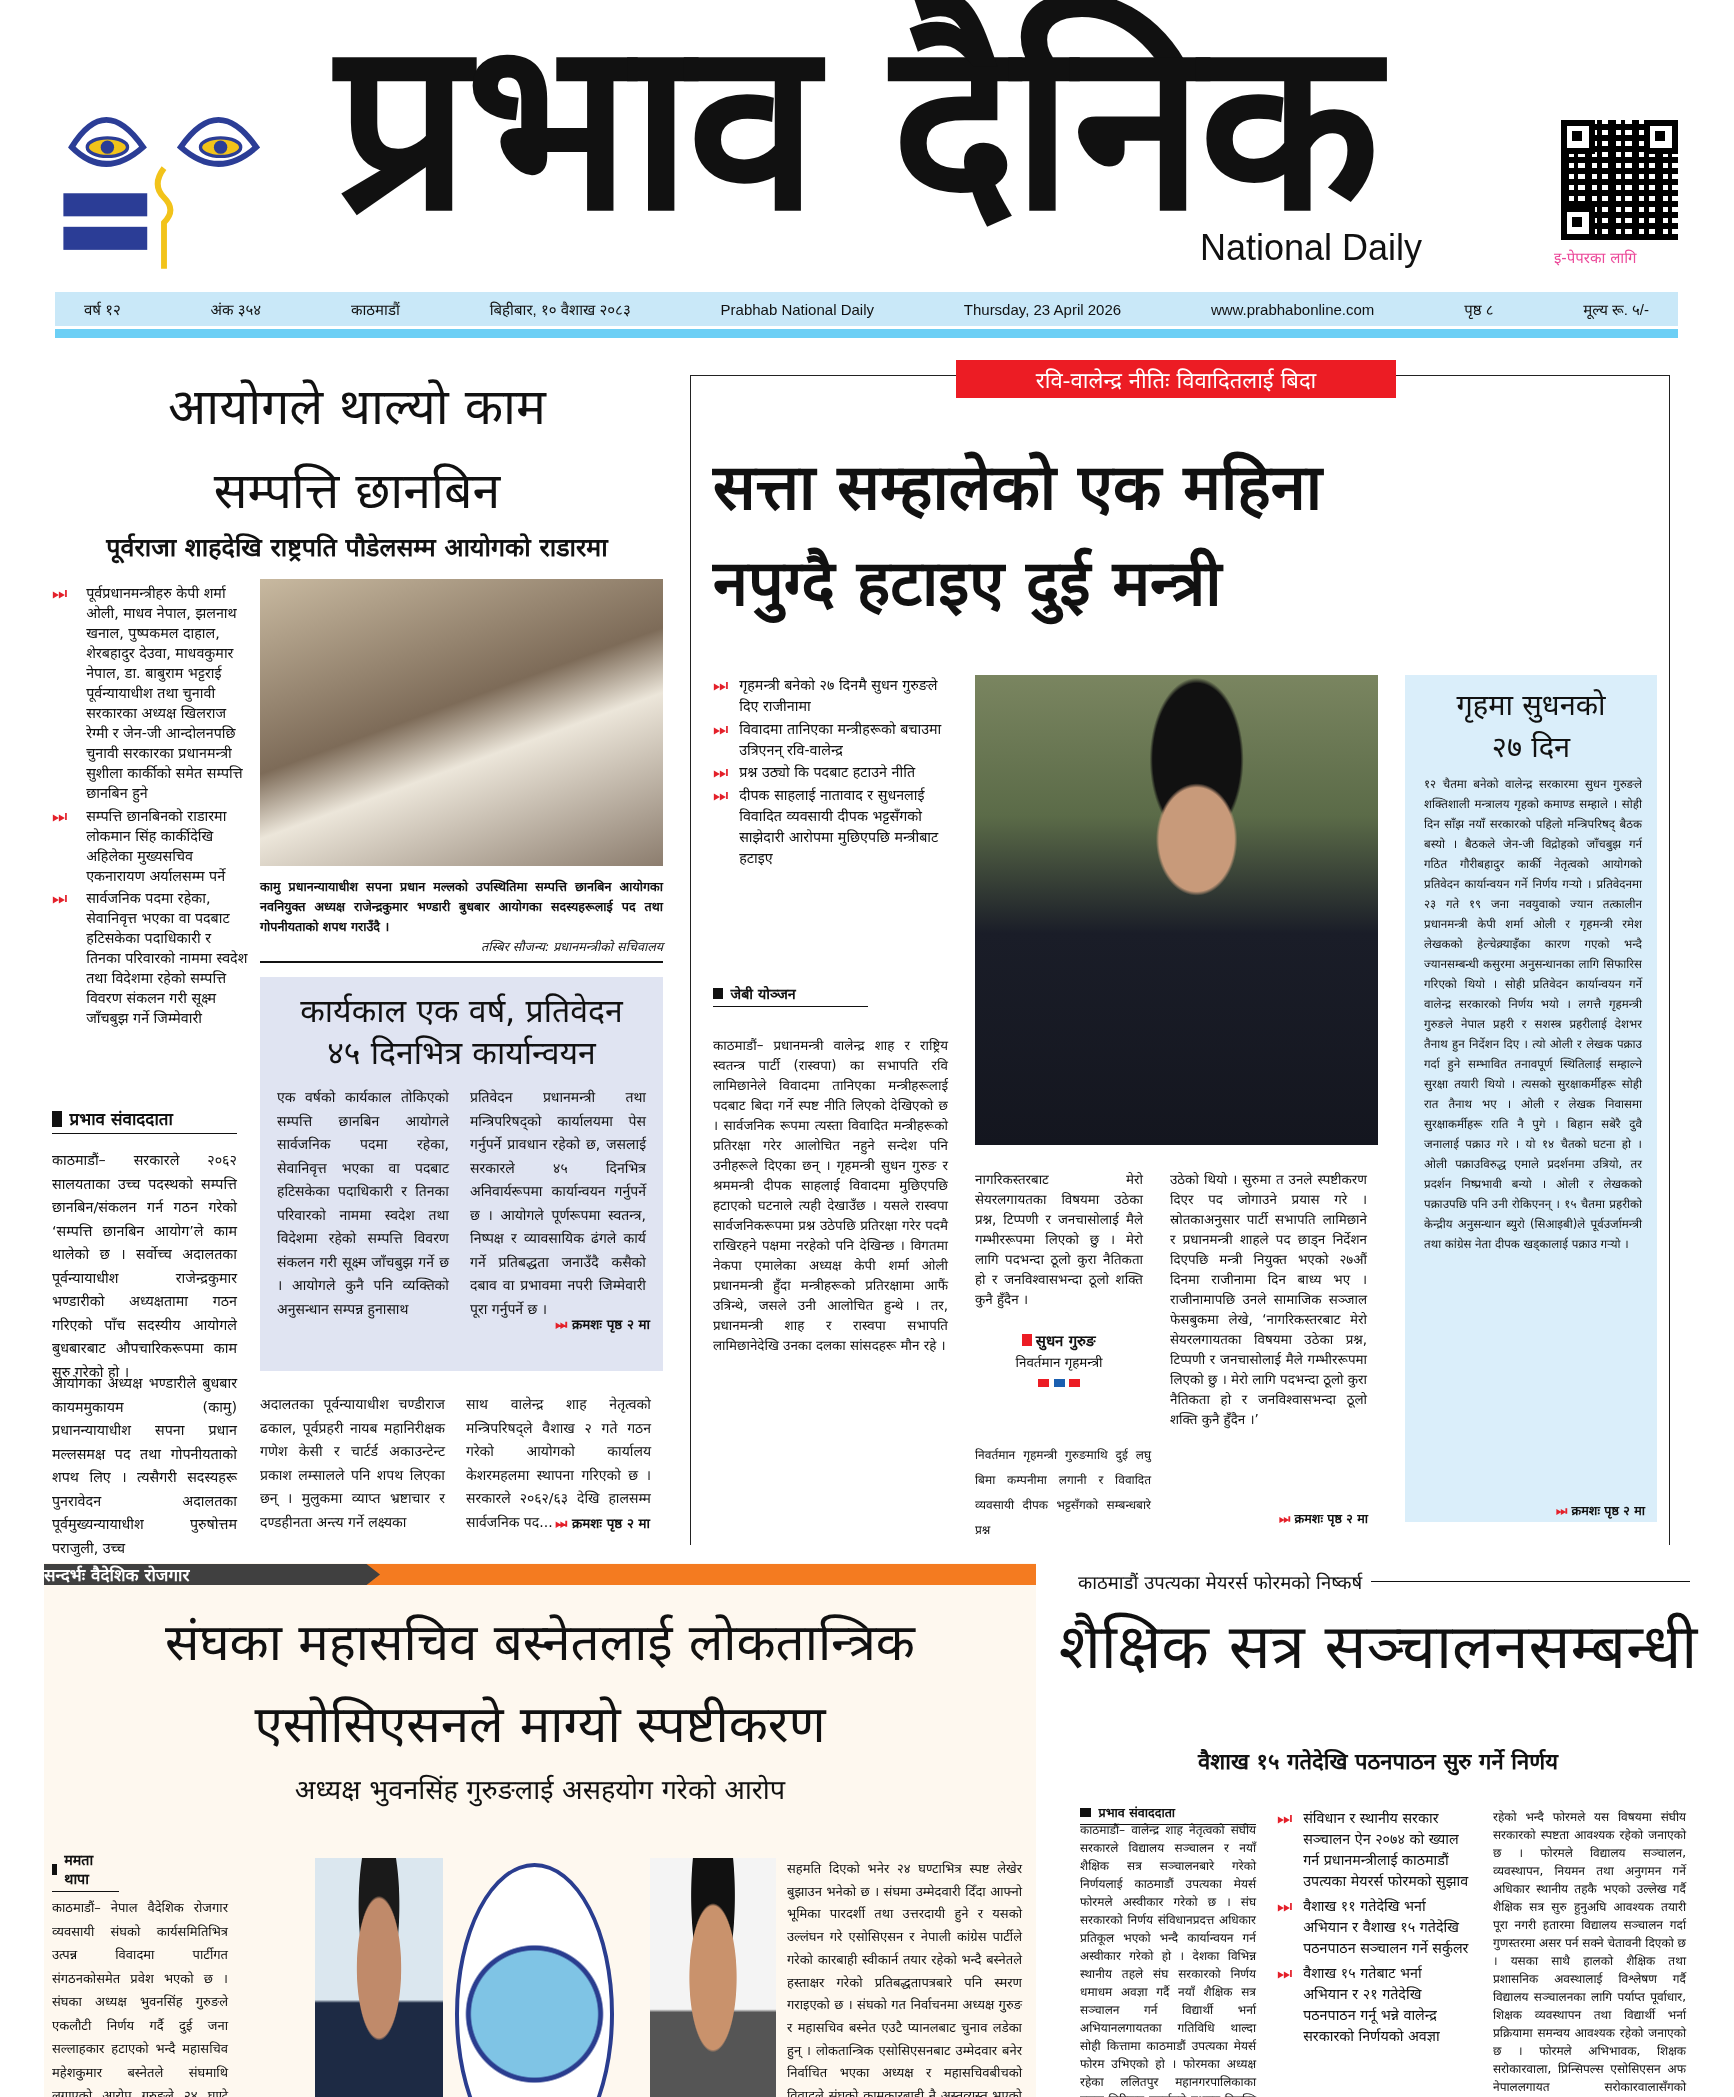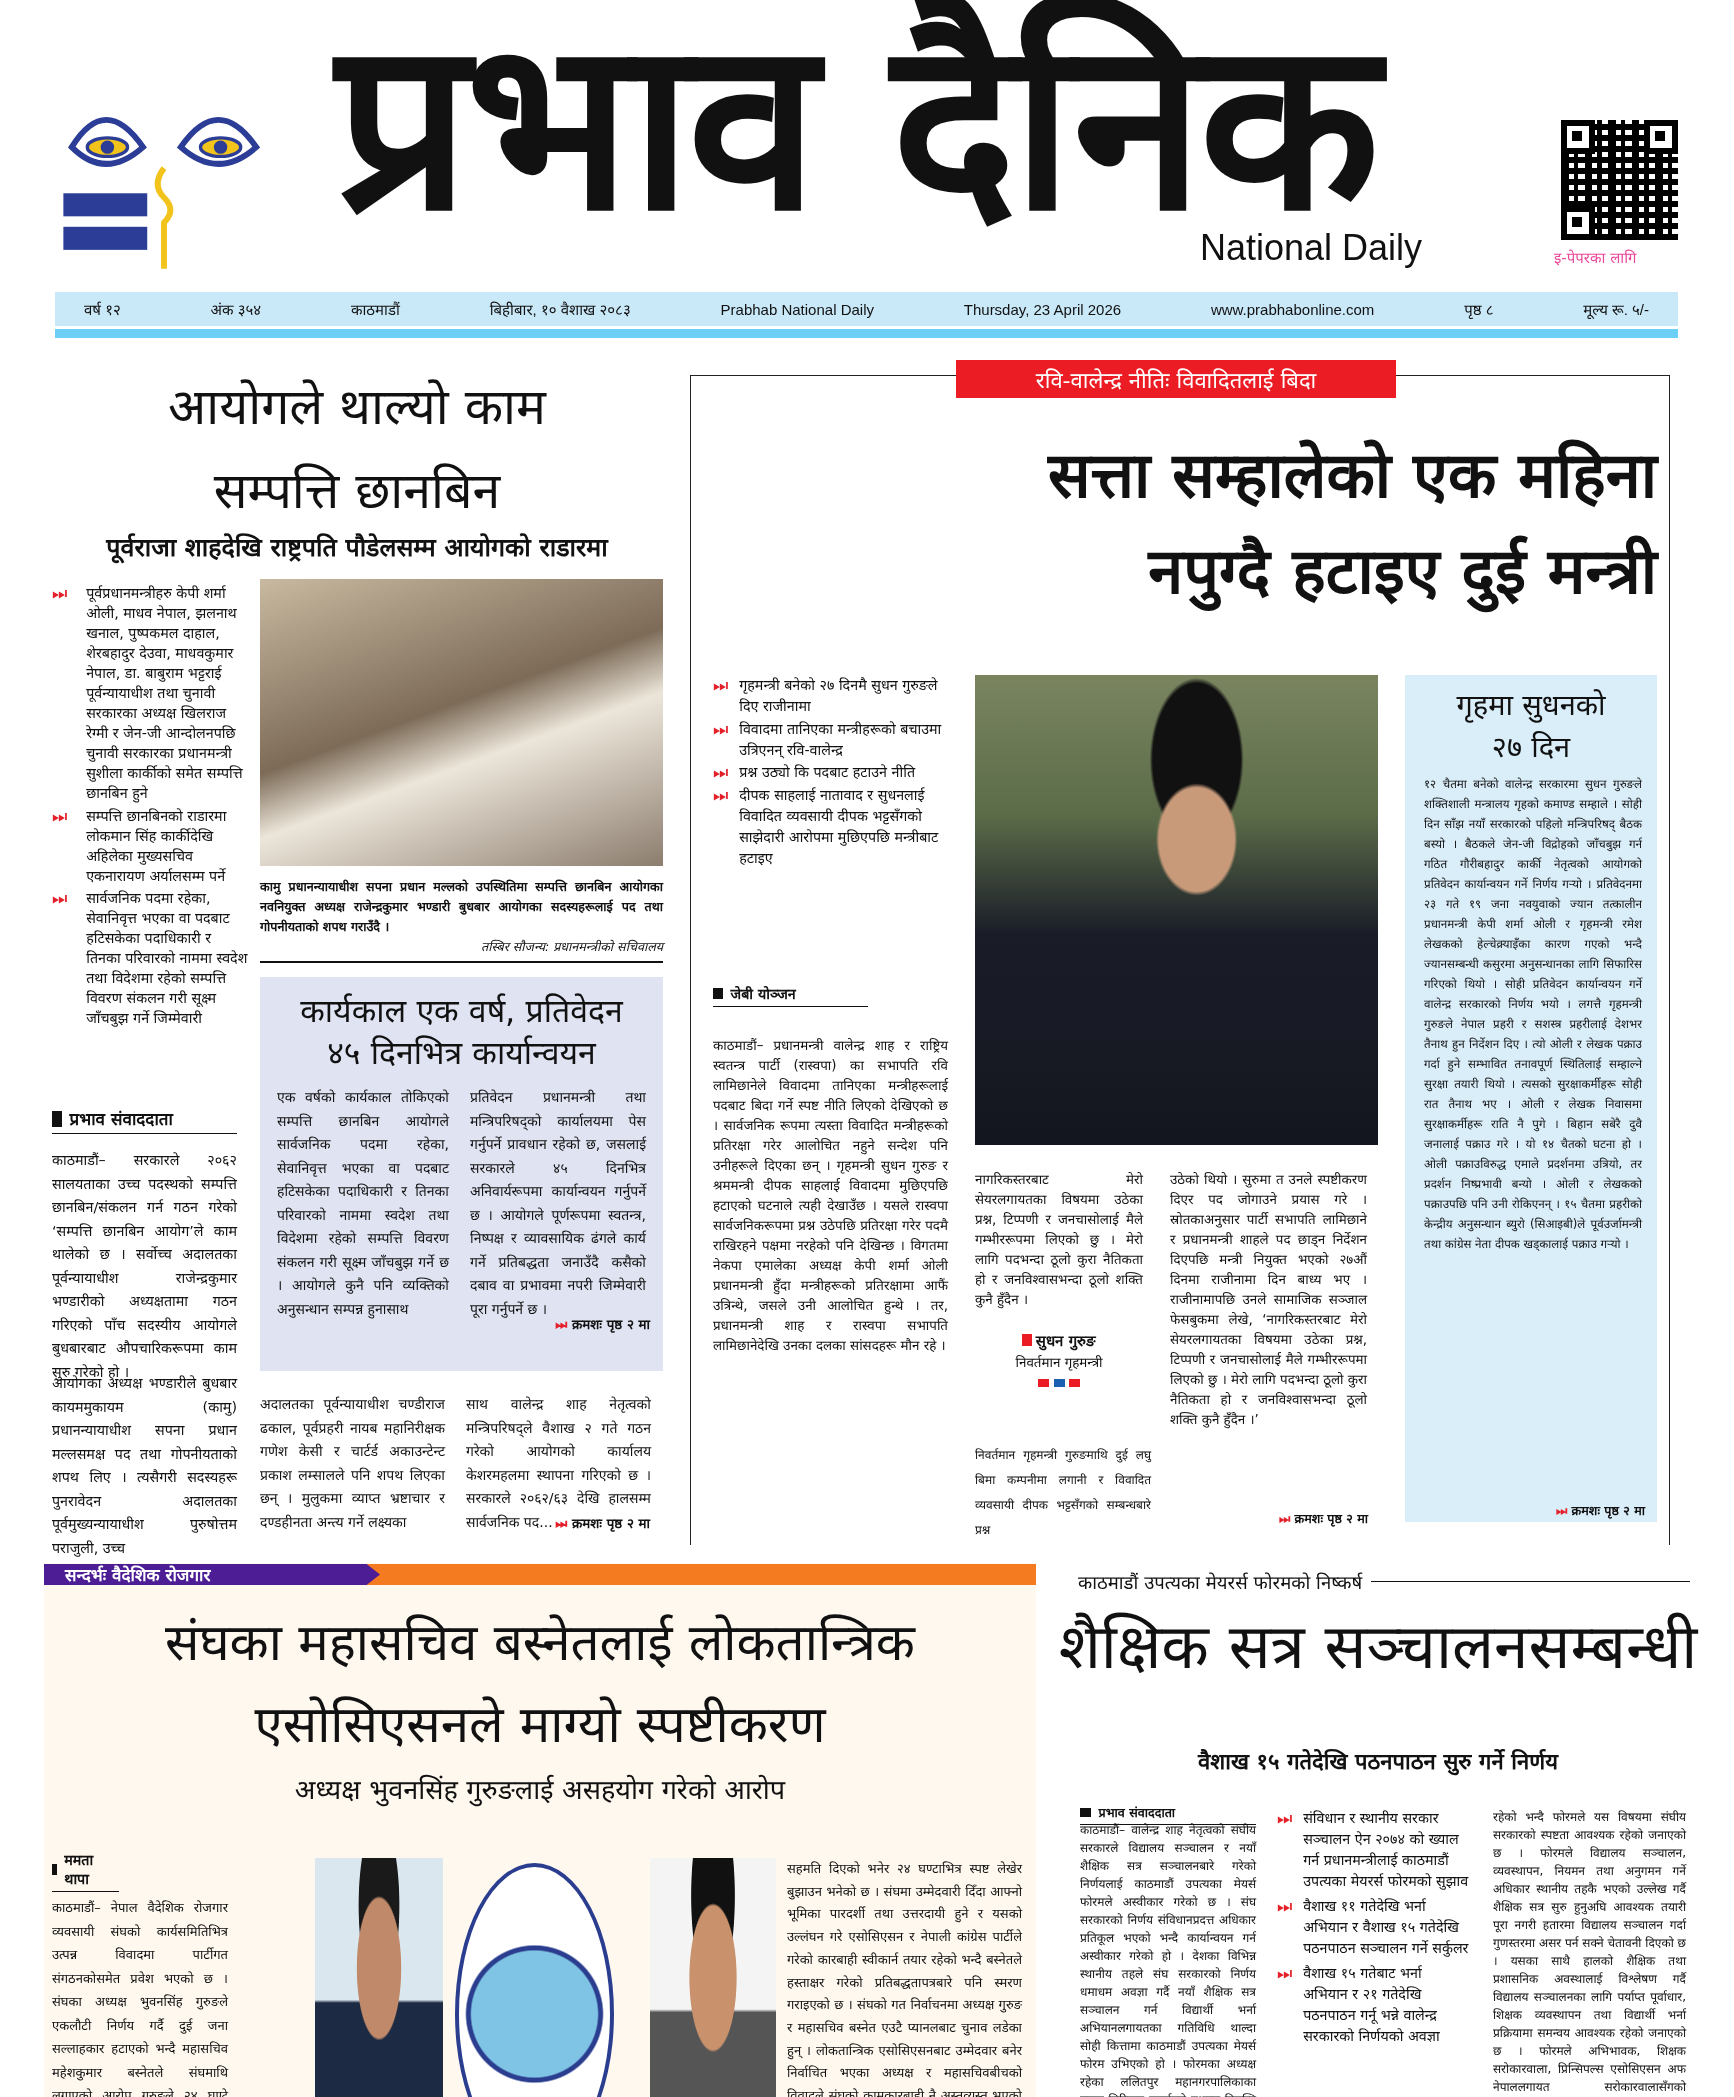--- a/index.html
+++ b/index.html
@@ -120,21 +120,21 @@
 <div class="abs cont" style="left:524px;top:1315px;width:126px;text-align:right;font-size:13.4px;"><span class="a">⏭ </span><span>क्रमशः पृष्ठ २ मा</span></div>
 
 <div class="abs col-text" style="left:260px;top:1393px;width:185px;font-size:14px;line-height:23.5px;">अदालतका पूर्वन्यायाधीश चण्डीराज ढकाल, पूर्वप्रहरी नायब महानिरीक्षक गणेश केसी र चार्टर्ड अकाउन्टेन्ट प्रकाश लम्सालले पनि शपथ लिएका छन् । मुलुकमा व्याप्त भ्रष्टाचार र दण्डहीनता अन्त्य गर्ने लक्ष्यका</div>
 <div class="abs col-text" style="left:466px;top:1393px;width:185px;font-size:14px;line-height:23.5px;">साथ वालेन्द्र शाह नेतृत्वको मन्त्रिपरिषद्ले वैशाख २ गते गठन गरेको आयोगको कार्यालय केशरमहलमा स्थापना गरिएको छ । सरकारले २०६२/६३ देखि हालसम्म सार्वजनिक पद...</div>
 <div class="abs cont" style="left:524px;top:1514px;width:126px;text-align:right;font-size:13.4px;"><span class="a">⏭ </span><span>क्रमशः पृष्ठ २ मा</span></div>
 
 <div class="abs" style="left:690px;top:375px;width:980px;height:1170px;border-left:1.7px solid #222;border-right:1.7px solid #222;border-top:1.7px solid #222;"></div>
 <div class="abs" style="left:956px;top:360px;width:440px;height:38px;background:#ec1c24;display:flex;align-items:center;justify-content:center;">
   <span style="color:#fff;font-size:22px;">रवि-वालेन्द्र नीतिः विवादितलाई बिदा</span>
 </div>
-<div class="abs" style="left:713px;top:428px;width:944px;text-align:right;font-size:63px;line-height:96px;font-weight:800;">
+<div class="abs" style="left:713px;top:440px;width:944px;text-align:left;font-size:63px;line-height:96px;font-weight:800;">
   <div>सत्ता सम्हालेको एक महिना</div>
   <div>नपुग्दै हटाइए दुई मन्त्री</div>
 </div>
 
 <div class="abs" style="left:713px;top:675px;width:235px;">
   <div class="bullet" style="font-size:14.3px;line-height:21px;margin-bottom:1.7px;">
       <span class="arr" style="width:17px;">⏭</span>
       <span>गृहमन्त्री बनेको २७ दिनमै सुधन गुरुङले दिए राजीनामा</span>
     </div>
   <div class="bullet" style="font-size:14.3px;line-height:21px;margin-bottom:1.7px;">
@@ -178,21 +178,21 @@
 <div class="abs" style="left:1405px;top:675px;width:252px;height:847px;background:#daeefa;"></div>
 <div class="abs" style="left:1405px;top:684px;width:252px;text-align:center;font-size:29px;line-height:42px;">
   <div>गृहमा सुधनको</div>
   <div>२७ दिन</div>
 </div>
 <div class="abs col-text" style="left:1424px;top:774px;width:218px;font-size:11.7px;line-height:20px;">१२ चैतमा बनेको वालेन्द्र सरकारमा सुधन गुरुङले शक्तिशाली मन्त्रालय गृहको कमाण्ड सम्हाले । सोही दिन साँझ नयाँ सरकारको पहिलो मन्त्रिपरिषद् बैठक बस्यो । बैठकले जेन-जी विद्रोहको जाँचबुझ गर्न गठित गौरीबहादुर कार्की नेतृत्वको आयोगको प्रतिवेदन कार्यान्वयन गर्ने निर्णय गर्‍यो । प्रतिवेदनमा २३ गते १९ जना नवयुवाको ज्यान तत्कालीन प्रधानमन्त्री केपी शर्मा ओली र गृहमन्त्री रमेश लेखकको हेल्चेक्र्याइँका कारण गएको भन्दै ज्यानसम्बन्धी कसुरमा अनुसन्धानका लागि सिफारिस गरिएको थियो । सोही प्रतिवेदन कार्यान्वयन गर्ने वालेन्द्र सरकारको निर्णय भयो । लगत्तै गृहमन्त्री गुरुङले नेपाल प्रहरी र सशस्त्र प्रहरीलाई देशभर तैनाथ हुन निर्देशन दिए । त्यो ओली र लेखक पक्राउ गर्दा हुने सम्भावित तनावपूर्ण स्थितिलाई सम्हाल्ने सुरक्षा तयारी थियो । त्यसको सुरक्षाकर्मीहरू सोही रात तैनाथ भए । ओली र लेखक निवासमा सुरक्षाकर्मीहरू राति नै पुगे । बिहान सबेरै दुवै जनालाई पक्राउ गरे । यो १४ चैतको घटना हो । ओली पक्राउविरुद्ध एमाले प्रदर्शनमा उत्रियो, तर प्रदर्शन निष्प्रभावी बन्यो । ओली र लेखकको पक्राउपछि पनि उनी रोकिएनन् । १५ चैतमा प्रहरीको केन्द्रीय अनुसन्धान ब्युरो (सिआइबी)ले पूर्वउर्जामन्त्री तथा कांग्रेस नेता दीपक खड्कालाई पक्राउ गर्‍यो ।</div>
 <div class="abs cont" style="left:1519px;top:1502px;width:126px;text-align:right;font-size:12.6px;"><span class="a">⏭ </span><span>क्रमशः पृष्ठ २ मा</span></div>
 
 <div class="abs" style="left:44px;top:1563px;width:992px;height:870px;background:#fef8ef;"></div>
 <div class="abs" style="left:44px;top:1564px;width:992px;height:21px;background:#f47b20;"></div>
-<div class="abs" style="left:44px;top:1564px;width:336px;height:21px;background:#4c1d95;clip-path:polygon(0 0,96% 0,100% 50%,96% 100%,0 100%);display:flex;align-items:center;padding-left:21px;">
+<div class="abs" style="left:44px;top:1564px;width:336px;height:21px;background:#404040;clip-path:polygon(0 0,96% 0,100% 50%,96% 100%,0 100%);display:flex;align-items:center;">
   <span style="color:#fff;font-size:17px;font-weight:700;">सन्दर्भः वैदेशिक रोजगार</span>
 </div>
 <div class="abs" style="left:44px;top:1602px;width:992px;text-align:center;font-size:51px;line-height:82px;">
   <div>संघका महासचिव बस्नेतलाई लोकतान्त्रिक</div>
   <div>एसोसिएसनले माग्यो स्पष्टीकरण</div>
 </div>
 <div class="abs" style="left:44px;top:1770px;width:992px;text-align:center;font-size:27px;">अध्यक्ष भुवनसिंह गुरुङलाई असहयोग गरेको आरोप</div>
 
 <div class="abs" style="left:52px;top:1850px;width:67px;">
   <div class="byline" style="font-size:14.3px;">

